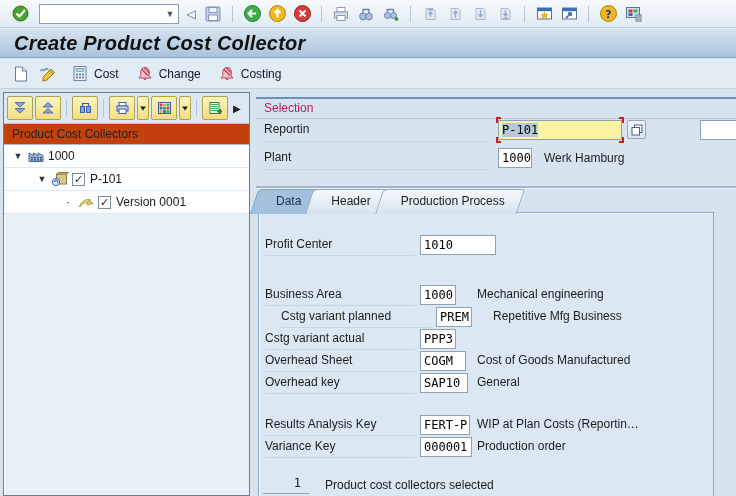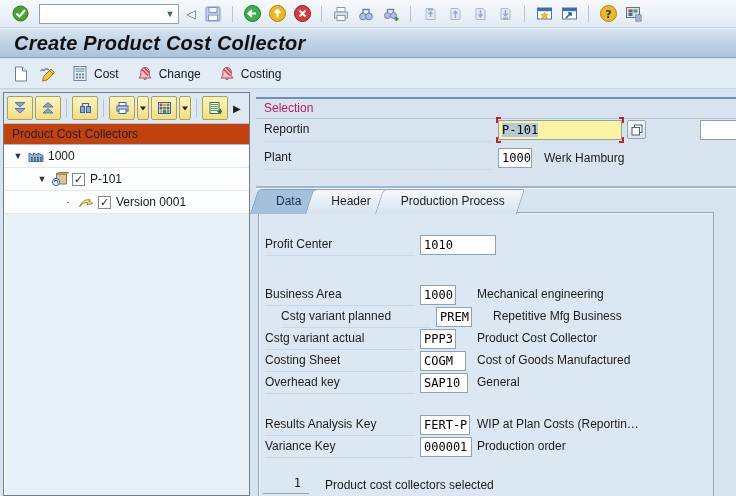--- a/index.html
+++ b/index.html
@@ -502,24 +502,23 @@
       <span class="fdesc">Mechanical engineering</span>
     </div>
     <div class="frow" style="top:94px;margin-left:16px;">
       <span class="flabel">Cstg variant planned</span>
       <span class="field ffield" style="width:36px;">PREM</span>
       <span class="fdesc">Repetitive Mfg Business</span>
     </div>
     <div class="frow" style="top:116px;">
       <span class="flabel">Cstg variant actual</span>
       <span class="field ffield" style="width:36px;">PPP3</span>
-      <span class="fdesc">Product Cost Collector</span>
     </div>
     <div class="frow" style="top:138px;">
-      <span class="flabel">Costing Sheet</span>
+      <span class="flabel">Overhead Sheet</span>
       <span class="field ffield" style="width:46px;">COGM</span>
       <span class="fdesc">Cost of Goods Manufactured</span>
     </div>
     <div class="frow" style="top:160px;">
       <span class="flabel">Overhead key</span>
       <span class="field ffield" style="width:48px;">SAP10</span>
       <span class="fdesc">General</span>
     </div>
     <div class="frow" style="top:202px;">
       <span class="flabel">Results Analysis Key</span>

